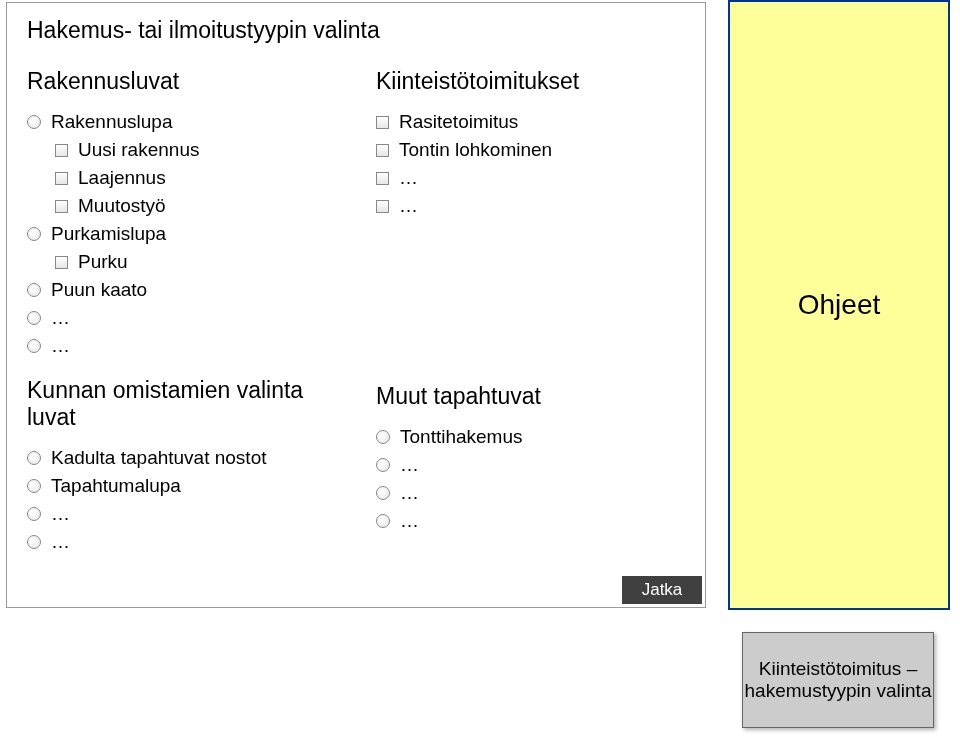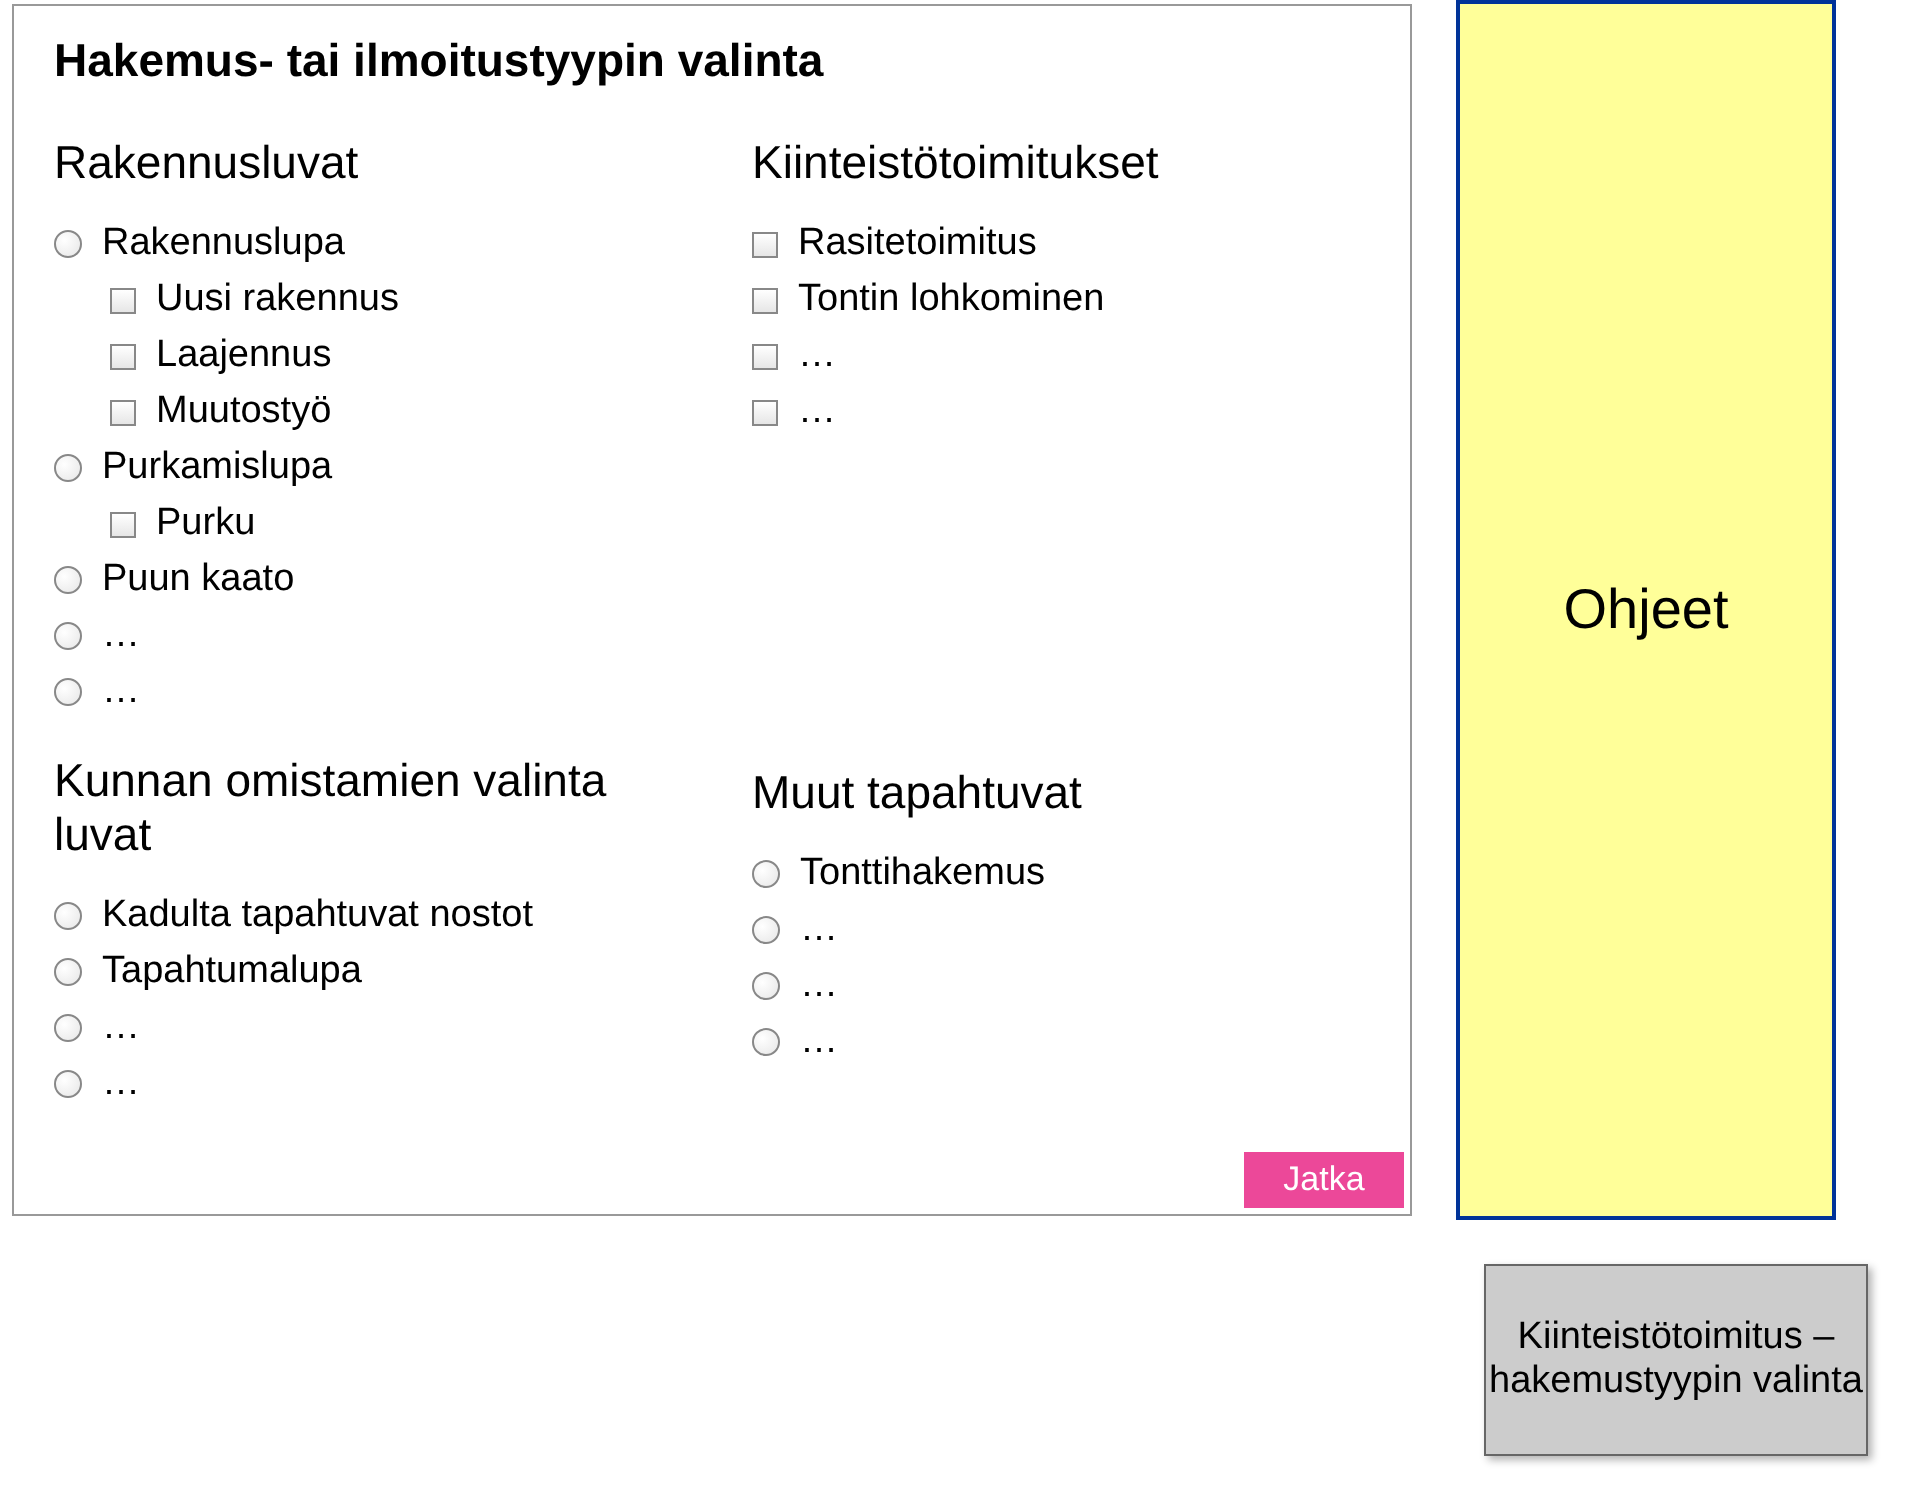--- a/index.html
+++ b/index.html
@@ -18,21 +18,21 @@
     top: 2px;
     width: 700px;
     height: 606px;
     border: 1px solid #999999;
     padding: 14px 20px;
   }
   .page-title {
     font-size: 23px;
     color: #000000;
     margin: 0 0 24px 0;
-    font-weight: bold;
+    font-weight: normal;
   }
   .columns {
     display: flex;
     gap: 40px;
   }
   .col { flex: 1; }
   .section-title {
     font-size: 23px;
     color: #000000;
     margin: 0 0 16px 0;
@@ -58,39 +58,39 @@
     width: 13px; height: 13px;
     border: 1px solid #888888;
     background: linear-gradient(#ffffff, #e6e6e6);
     margin-right: 10px;
     flex-shrink: 0;
   }
   .ohjeet-panel {
     position: absolute;
     left: 728px;
     top: 0px;
-    width: 190px;
+    width: 222px;
     height: 610px;
     background: #ffff99;
     border: 2px solid #003399;
     display: flex;
     align-items: center;
     justify-content: center;
   }
   .ohjeet-text {
     font-size: 28px;
     color: #000000;
   }
   .jatka-btn {
     position: absolute;
     left: 622px;
     top: 576px;
     width: 80px;
     height: 28px;
-    background: #ec4899;
+    background: #404040;
     color: #ffffff;
     font-size: 17px;
     display: flex;
     align-items: center;
     justify-content: center;
     cursor: pointer;
   }
   .footer-box {
     position: absolute;
     left: 742px;

